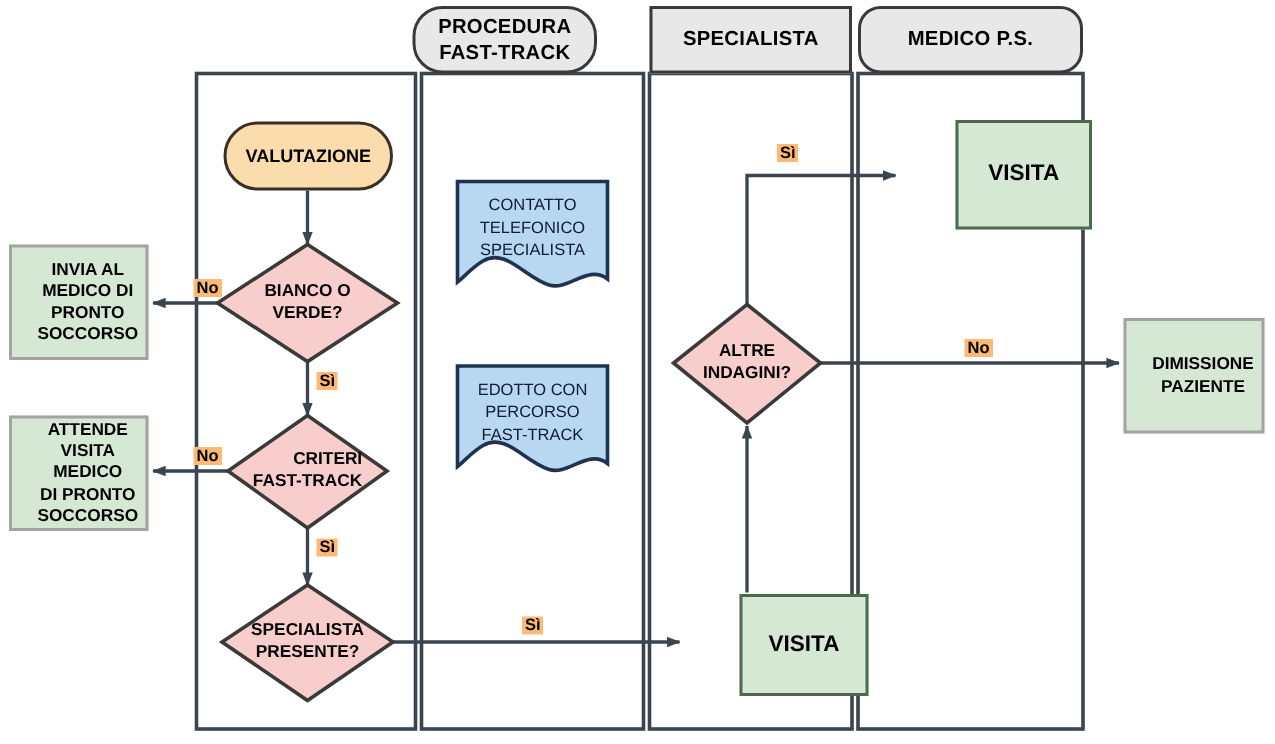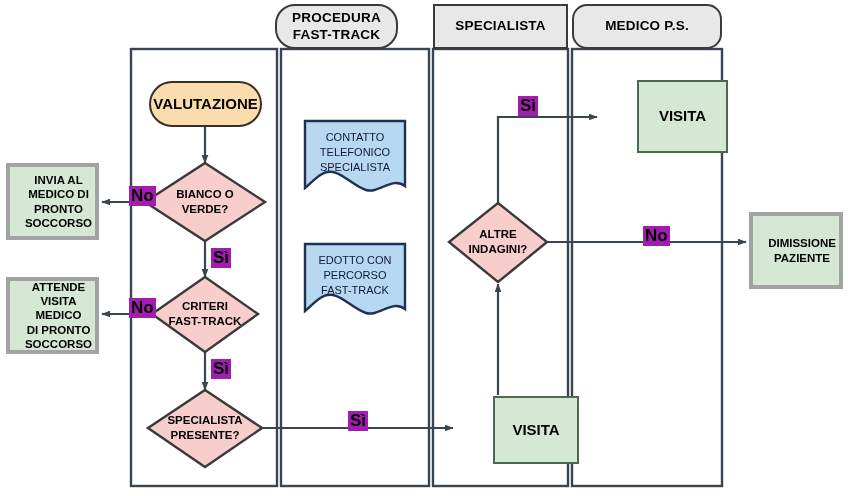--- a/index.html
+++ b/index.html
@@ -46,35 +46,35 @@
     display: flex;
     align-items: center;
     justify-content: center;
     text-align: center;
     font-weight: bold;
     color: #000000;
     line-height: 1.25;
   }
   .node-green {
     background: #d5e8d4;
-    border: 4px solid #a3a3a3;
+    border: 2px solid #a3a3a3;
     font-size: 11.5px;
     padding-left: 12px;
   }
   .node-green-lg {
     background: #d5e8d4;
     border: 2px solid #4c6b4c;
     font-size: 15px;
     margin-left: 38px;
   }
   .node-stadium {
     background: #fbddad;
     border: 2px solid #3a2f26;
     border-radius: 999px;
-    font-size: 15px;
+    font-size: 12px;
   }
   .diamond-label {
     position: absolute;
     display: flex;
     align-items: center;
     justify-content: center;
     text-align: center;
     font-weight: bold;
     font-size: 11.5px;
     color: #000000;
@@ -89,24 +89,24 @@
     text-align: center;
     font-weight: normal;
     font-size: 11px;
     color: #0f1b33;
     line-height: 1.35;
     pointer-events: none;
   }
   .edge-label {
     position: absolute;
     font-weight: bold;
-    font-size: 17px;
+    font-size: 11px;
     color: #000000;
     white-space: nowrap;
-    background: #a21caf;
+    background: #fdba74;
     padding: 0 2px;
   }
 </style>
 </head>
 <body>
 
 <div id="canvas">
 
   <svg id="svg-layer" viewBox="0 0 850 496">
     <defs>
@@ -187,21 +187,21 @@
   <div class="node node-stadium" style="left:149px; top:81px; width:113px; height:46px;">
     <span>VALUTAZIONE</span>
   </div>
 
   <div class="diamond-label" style="left:145px; top:182px; width:120px; height:40px;">
     <div>
       <div>BIANCO O</div>
       <div>VERDE?</div>
     </div>
   </div>
-  <div class="diamond-label" style="left:147px; top:294px; width:116px; height:40px;">
+  <div class="diamond-label" style="left:147px; top:294px; width:116px; height:40px;text-align:right;">
     <div>
       <div>CRITERI</div>
       <div>FAST-TRACK</div>
     </div>
   </div>
   <div class="diamond-label" style="left:143px; top:408px; width:124px; height:40px;">
     <div>
       <div>SPECIALISTA</div>
       <div>PRESENTE?</div>
     </div>

